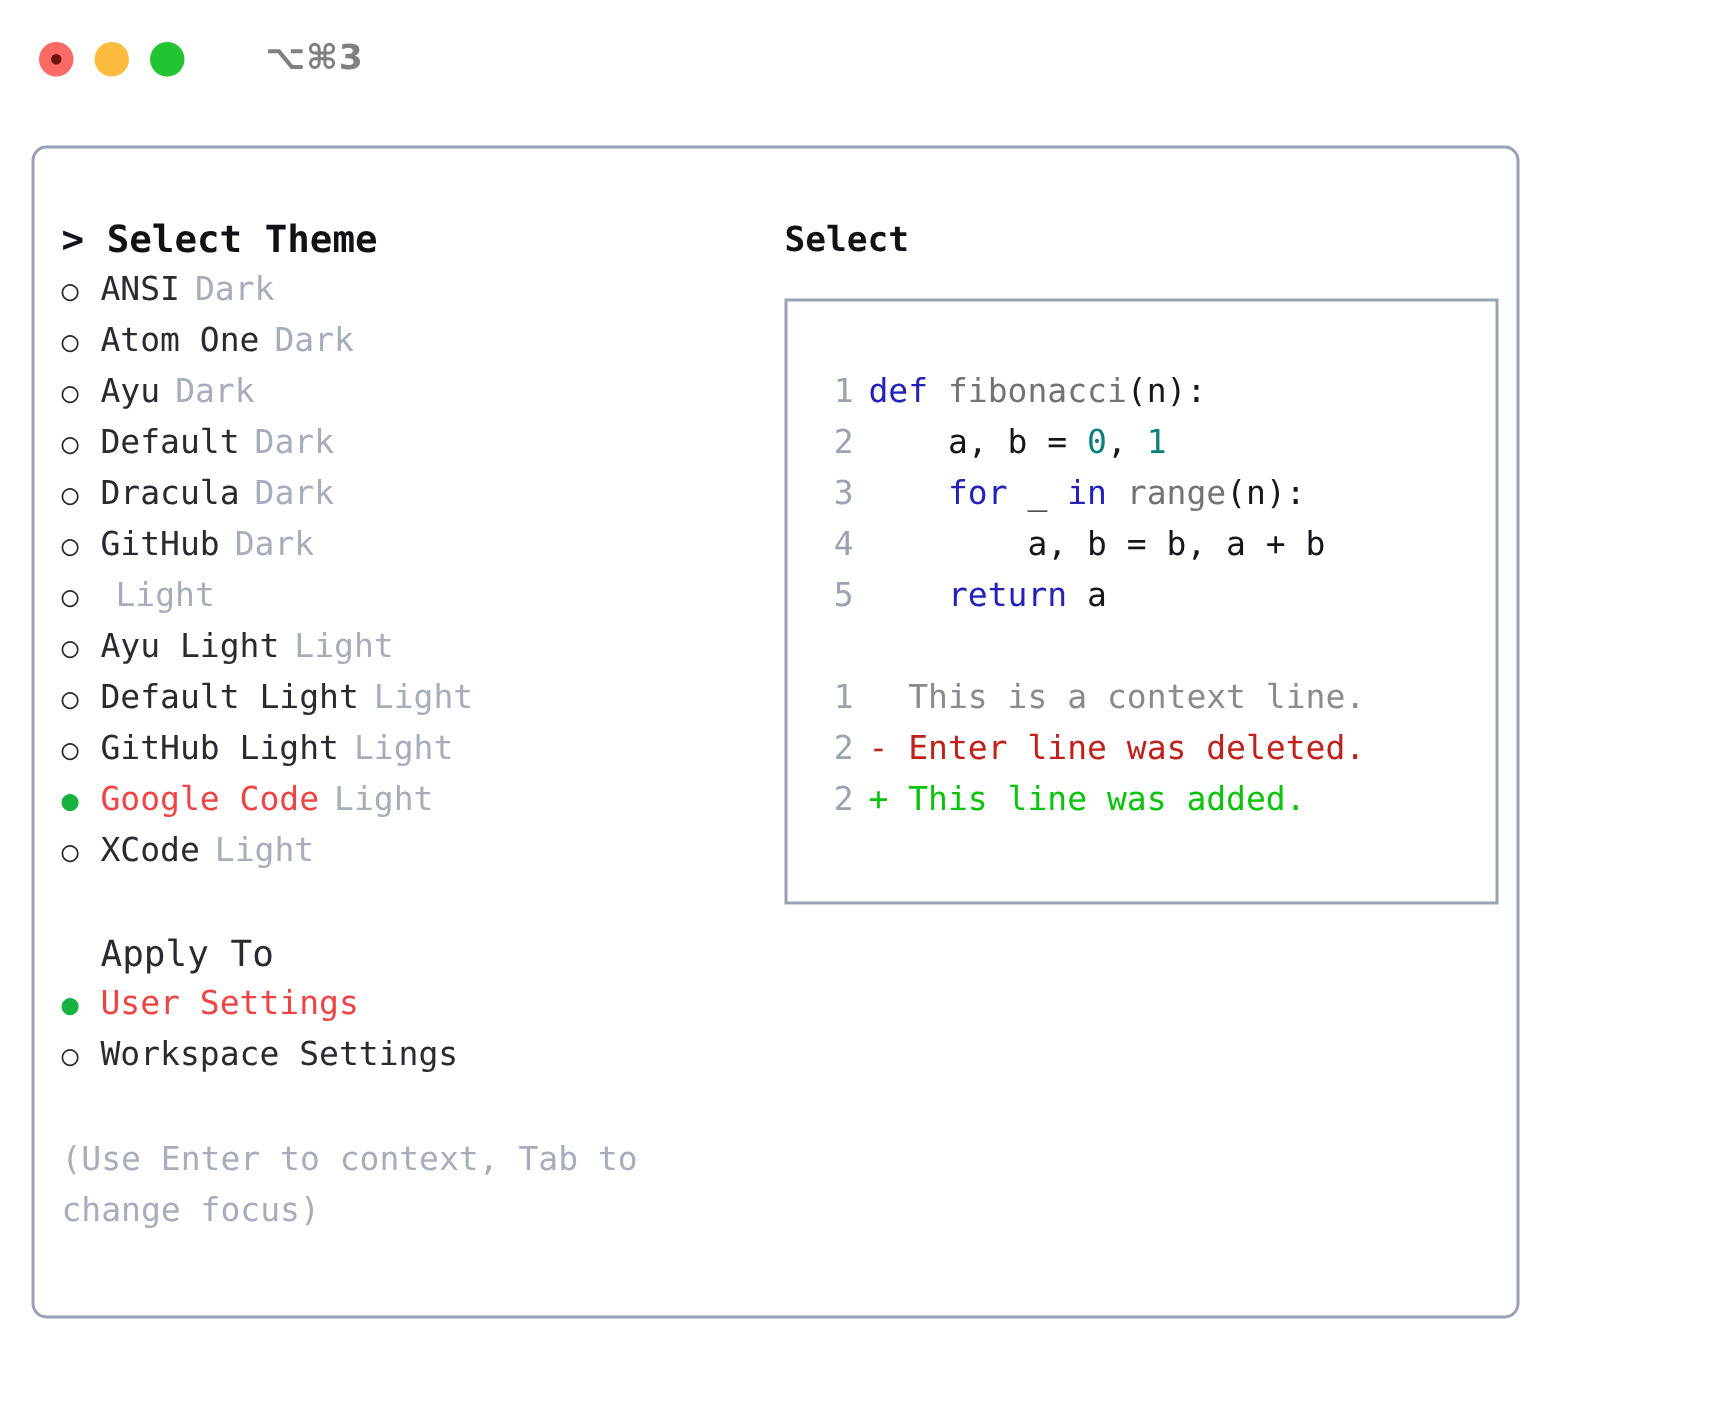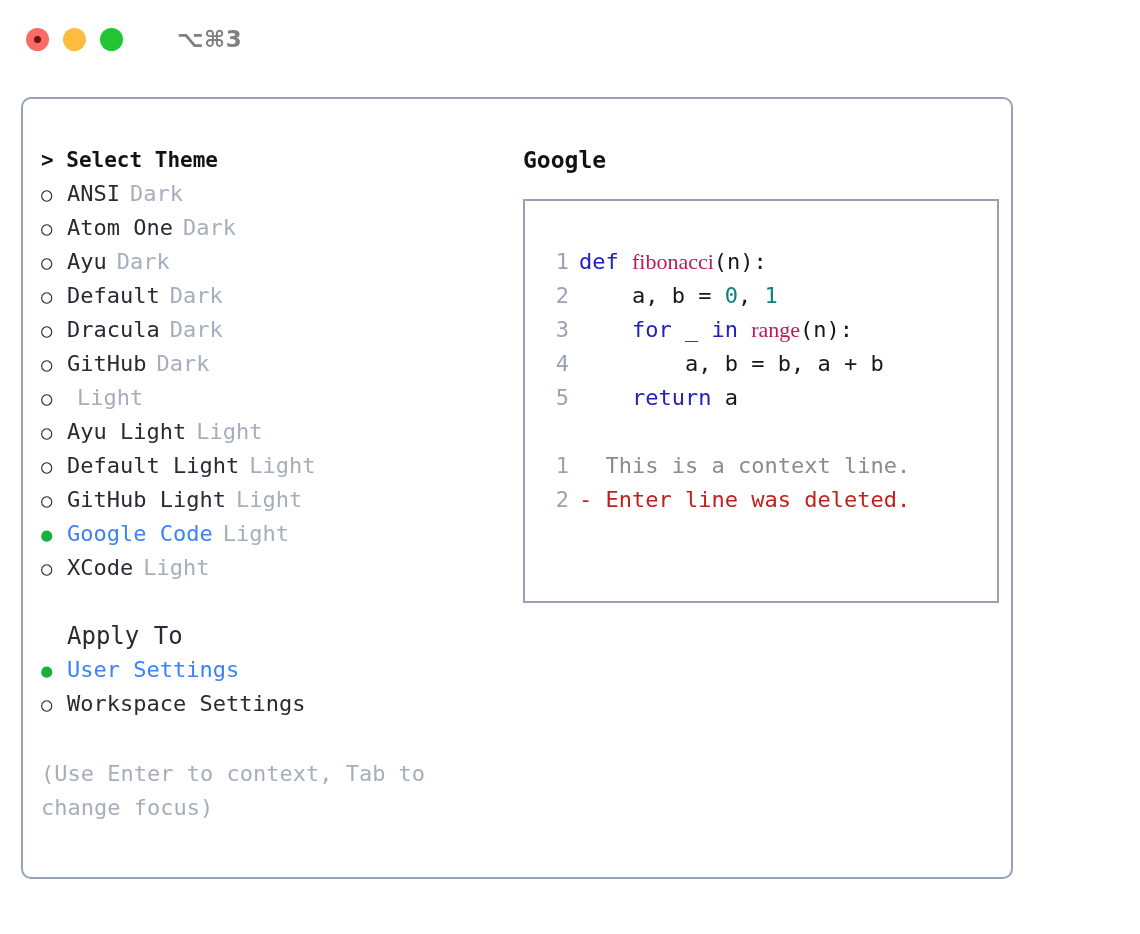--- a/index.html
+++ b/index.html
@@ -75,21 +75,21 @@
 
   .columns {
     display: flex;
     padding: 44px 0 0 18px;
   }
   .col-left  { width: 460px; flex: none; }
   .col-right { flex: 1; padding-left: 22px; }
 
   
   .section-title {
-    font-size: 21px;
+    font-size: 25px;
     font-weight: 700;
     color: #111118;
     line-height: 34px;
     white-space: pre;
   }
   .theme-list { margin-top: 0; }
   .theme-row {
     display: flex;
     align-items: baseline;
     line-height: 34px;
@@ -97,21 +97,21 @@
     white-space: pre;
   }
   .bullet {
     width: 26px;
     flex: none;
     color: #2a2a33;
     font-size: 19px;
   }
   .bullet.on { color: #16b13f; }
   .row-name { color: #2a2a33; }
-  .row-name.sel { color: #3b82f6; }
+  .row-name.sel { color: #ef4444; }
   .row-kind {
     color: #a6aebb;
     padding-left: 10px;
   }
 
   .apply-block { margin-top: 34px; }
   .apply-head {
     font-size: 24px;
     color: #2a2a33;
     line-height: 34px;
@@ -151,21 +151,21 @@
     white-space: pre;
   }
   .ln {
     color: #9aa3b0;
     display: inline-block;
     width: 26px;
     text-align: right;
     margin-right: 10px;
   }
   .tok-kw   { color: #2222bb; }
-  .tok-fn   { color: #be185d; font-family: Liberation Serif, serif; }
+  .tok-fn   { color: #737373; }
   .tok-num  { color: #0d7f7f; }
   .tok-txt  { color: #16161c; }
   .diff-gap { height: 34px; }
   .diff-ctx { color: #8a8a90; }
   .diff-del { color: #c0211a; }
   .diff-add { color: #0ac40a; }
 </style>
 </head>
 <body>
 
@@ -207,33 +207,34 @@
           <div id="apply-list">
               <div class="theme-row"><span class="bullet on">●</span><span class="row-name sel">User Settings</span></div>
               <div class="theme-row"><span class="bullet">○</span><span class="row-name">Workspace Settings</span></div>
             </div>
         </div>
 
         <div class="hint">(Use Enter to context, Tab to change focus)</div>
       </div>
 
       <div class="col-right">
-        <div class="preview-title">Google</div>
+        <div class="preview-title">Select</div>
 
         <div class="preview-box">
           <div id="code-block">
               <div class="code-line"><span class="ln">1</span><span class="tok-kw">def</span><span class="tok-txt"> </span><span class="tok-fn">fibonacci</span><span class="tok-txt">(n):</span></div>
               <div class="code-line"><span class="ln">2</span><span class="tok-txt">    a, b = </span><span class="tok-num">0</span><span class="tok-txt">, </span><span class="tok-num">1</span></div>
               <div class="code-line"><span class="ln">3</span><span class="tok-txt">    </span><span class="tok-kw">for</span><span class="tok-txt"> _ </span><span class="tok-kw">in</span><span class="tok-txt"> </span><span class="tok-fn">range</span><span class="tok-txt">(n):</span></div>
               <div class="code-line"><span class="ln">4</span><span class="tok-txt">        a, b = b, a + b</span></div>
               <div class="code-line"><span class="ln">5</span><span class="tok-txt">    </span><span class="tok-kw">return</span><span class="tok-txt"> a</span></div>
             </div>
           <div class="diff-gap"></div>
           <div id="diff-block">
               <div class="code-line"><span class="ln">1</span><span class="diff-ctx">  This is a context line.</span></div>
               <div class="code-line"><span class="ln">2</span><span class="diff-del">- Enter line was deleted.</span></div>
+              <div class="code-line"><span class="ln">2</span><span class="diff-add">+ This line was added.</span></div>
             </div>
         </div>
       </div>
 
     </div>
   </div>
 </div>
 
 </body></html>

